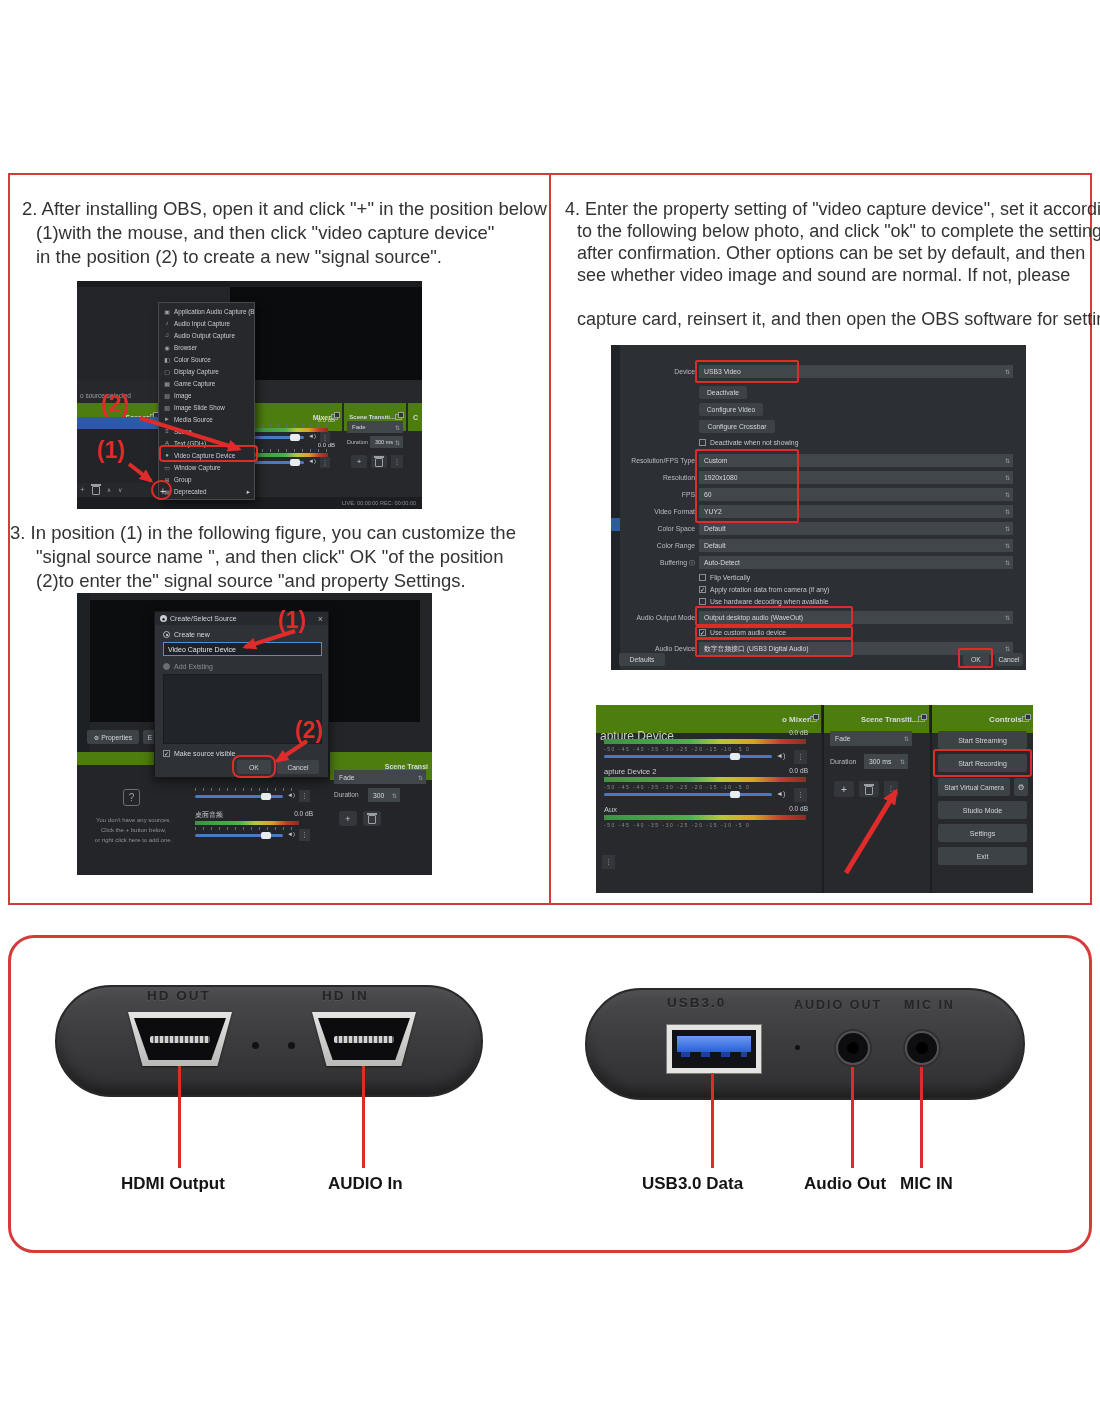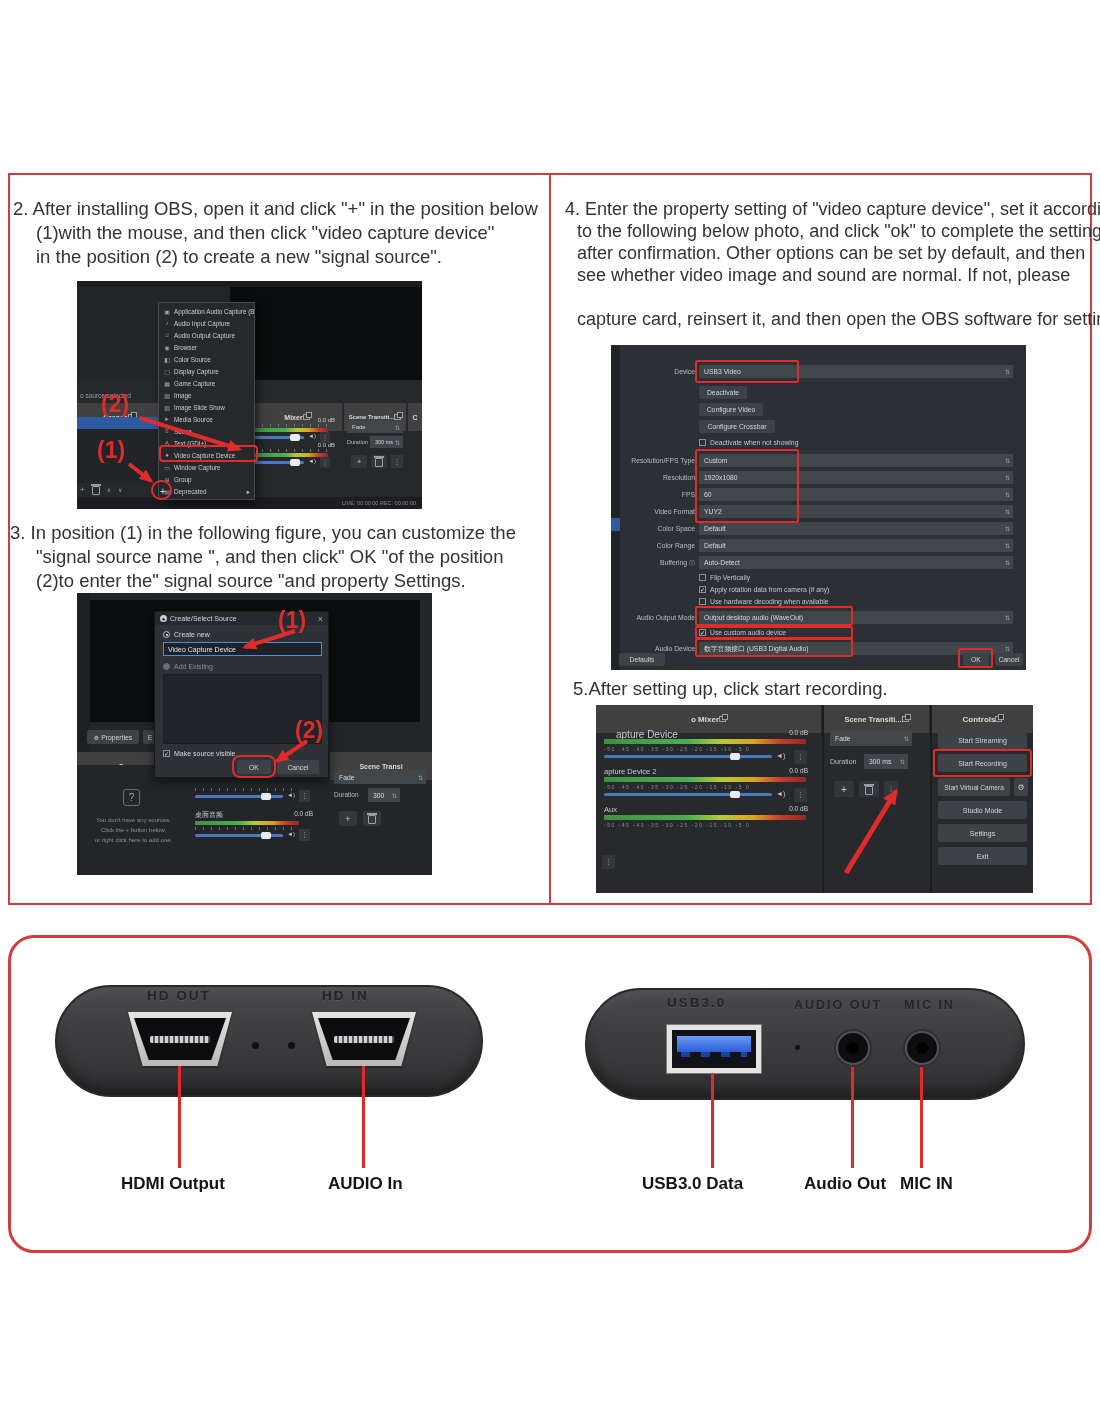--- a/index.html
+++ b/index.html
@@ -1,21 +1,21 @@
 <!DOCTYPE html>
 <html><head>
 <meta charset="utf-8">
 <style>
 *{margin:0;padding:0;box-sizing:border-box}
 html,body{width:1100px;height:1422px;background:#fff;font-family:"Liberation Sans",sans-serif}
 .a{position:absolute}
 .box{position:absolute;border:2px solid #d43c3c;background:#fff}
 .step{position:absolute;color:#333;font-size:18.5px;line-height:24px;white-space:nowrap}
 .shot{position:absolute;background:#232528;overflow:hidden;color:#c6cacd}
-.ph{position:absolute;background:#404040;color:#d6dade;font-weight:bold;display:flex;align-items:center;justify-content:center;padding:14px 4px}
+.ph{position:absolute;background:#4d7c0f;color:#d6dade;font-weight:bold;display:flex;align-items:center;justify-content:flex-end;padding:14px 4px}
 .popout{width:7px;height:6px;border:1px solid #9aa0a5;position:relative;flex:none}
 .popout:before{content:"";position:absolute;right:-3px;top:-3px;width:4px;height:4px;border:1px solid #9aa0a5;background:#2f3337}
 .meter{position:absolute;background:linear-gradient(90deg,#3f9143 0%,#4caf50 42%,#b6c938 58%,#d9a421 74%,#c3392f 88%,#8e2b24 100%)}
 .tick{position:absolute;height:3px;background:repeating-linear-gradient(90deg,#6a6f74 0 1px,transparent 1px 8px)}
 .slider{position:absolute;height:3px;background:#4a78c2;border-radius:2px}
 .handle{position:absolute;width:10px;height:7px;background:#e9ecef;border-radius:2px;top:-2px}
 .kebab{position:absolute;background:#33363a;color:#aab0b5;display:flex;align-items:center;justify-content:center;font-size:7px}
 .spk{position:absolute;color:#c3c7cb;font-size:6px}
 .sq{position:absolute;background:#33363a;color:#c3c7cb;display:flex;align-items:center;justify-content:center;border-radius:2px}
 .redbox{position:absolute;border:2.5px solid #e02b2b;border-radius:4px;pointer-events:none}
@@ -49,21 +49,21 @@
 .jack{position:absolute;width:34px;height:34px;border-radius:50%;background:#0e0e10;border:2px solid #525254;box-shadow:0 0 0 2px #303032}
 .jack:after{content:"";position:absolute;inset:9px;border-radius:50%;background:#000}
 .scale{position:absolute;font-size:5px;letter-spacing:1.5px;color:#878c91;white-space:nowrap;overflow:hidden}
 .dbtxt{position:absolute;font-size:6.5px;color:#c9cdd1;text-align:right;white-space:nowrap}
 .nametxt{position:absolute;font-size:7px;color:#c9cdd1;white-space:nowrap}
 </style>
 </head>
 <body>
 
 <div class="box" style="left:8px;top:173px;width:543px;height:732px">
-  <div class="step" style="left:3px;top:22px">2. After installing OBS, open it and click "+" in the position below</div>
+  <div class="step" style="left:12px;top:22px">2. After installing OBS, open it and click "+" in the position below</div>
   <div class="step" style="left:26px;top:46px">(1)with the mouse, and then click "video capture device"</div>
   <div class="step" style="left:26px;top:70px">in the position (2) to create a new "signal source".</div>
 
   <div class="shot" style="left:67px;top:106px;width:345px;height:228px">
     <div class="a" style="left:0;top:0;width:345px;height:6px;background:#1a1c1e"></div>
     <div class="a" style="left:153px;top:6px;width:192px;height:93px;background:#0b0c0d"></div>
     <div class="a" style="left:0;top:99px;width:345px;height:117px;background:#26282b"></div>
     <div class="a" style="left:3px;top:111px;font-size:6.5px;color:#9aa0a5">o source selected</div>
 
     <div class="ph" style="left:0;top:122px;width:84px;height:14px;font-size:7px">
@@ -353,29 +353,28 @@
     <div class="btn" style="left:384px;top:308px;width:28px;height:13px">Cancel</div>
 
     <div class="redbox" style="left:84px;top:15px;width:104px;height:23px;border-radius:2px"></div>
     <div class="redbox" style="left:84px;top:104px;width:104px;height:74px;border-radius:2px"></div>
     <div class="redbox" style="left:84px;top:261px;width:158px;height:20px;border-radius:2px"></div>
     <div class="redbox" style="left:84px;top:281px;width:158px;height:13px;border-radius:2px"></div>
     <div class="redbox" style="left:84px;top:293px;width:158px;height:19px;border-radius:2px"></div>
     <div class="redbox" style="left:347px;top:303px;width:35px;height:20px;border-radius:2px"></div>
   </div>
 
-  <div class="step" style="left:22px;top:502px">5.After setting up, click start recording.</div>
 
   <div class="shot" style="left:45px;top:530px;width:437px;height:188px;background:#27292d">
 
     <div class="ph" style="left:0;top:0;width:225px;height:17px;font-size:8px">
       <span>o Mixer</span>
       <span class="popout"></span>
     </div>
-    <div class="nametxt" style="left:20px;top:24px;font-size:10px">apture Device</div>
+    <div class="nametxt" style="left:4px;top:24px;font-size:12px">apture Device</div>
     <div class="dbtxt" style="left:150px;top:24px;width:62px">0.0 dB</div>
     <div class="meter" style="left:8px;top:34px;width:202px;height:5px"></div>
     <div class="scale" style="left:8px;top:41px;width:202px">-50 -45 -40 -35 -30 -25 -20 -15 -10 -5 0</div>
     <div class="slider" style="left:8px;top:50px;width:168px">
         <span class="handle" style="left:126px"></span>
       </div>
     <div class="spk" style="left:180px;top:47px;font-size:7px">◄)</div>
     <div class="kebab" style="left:198px;top:45px;width:13px;height:14px">⋮</div>
     <div class="nametxt" style="left:8px;top:62px;font-size:7.5px">apture Device 2</div>
     <div class="dbtxt" style="left:150px;top:62px;width:62px">0.0 dB</div>

